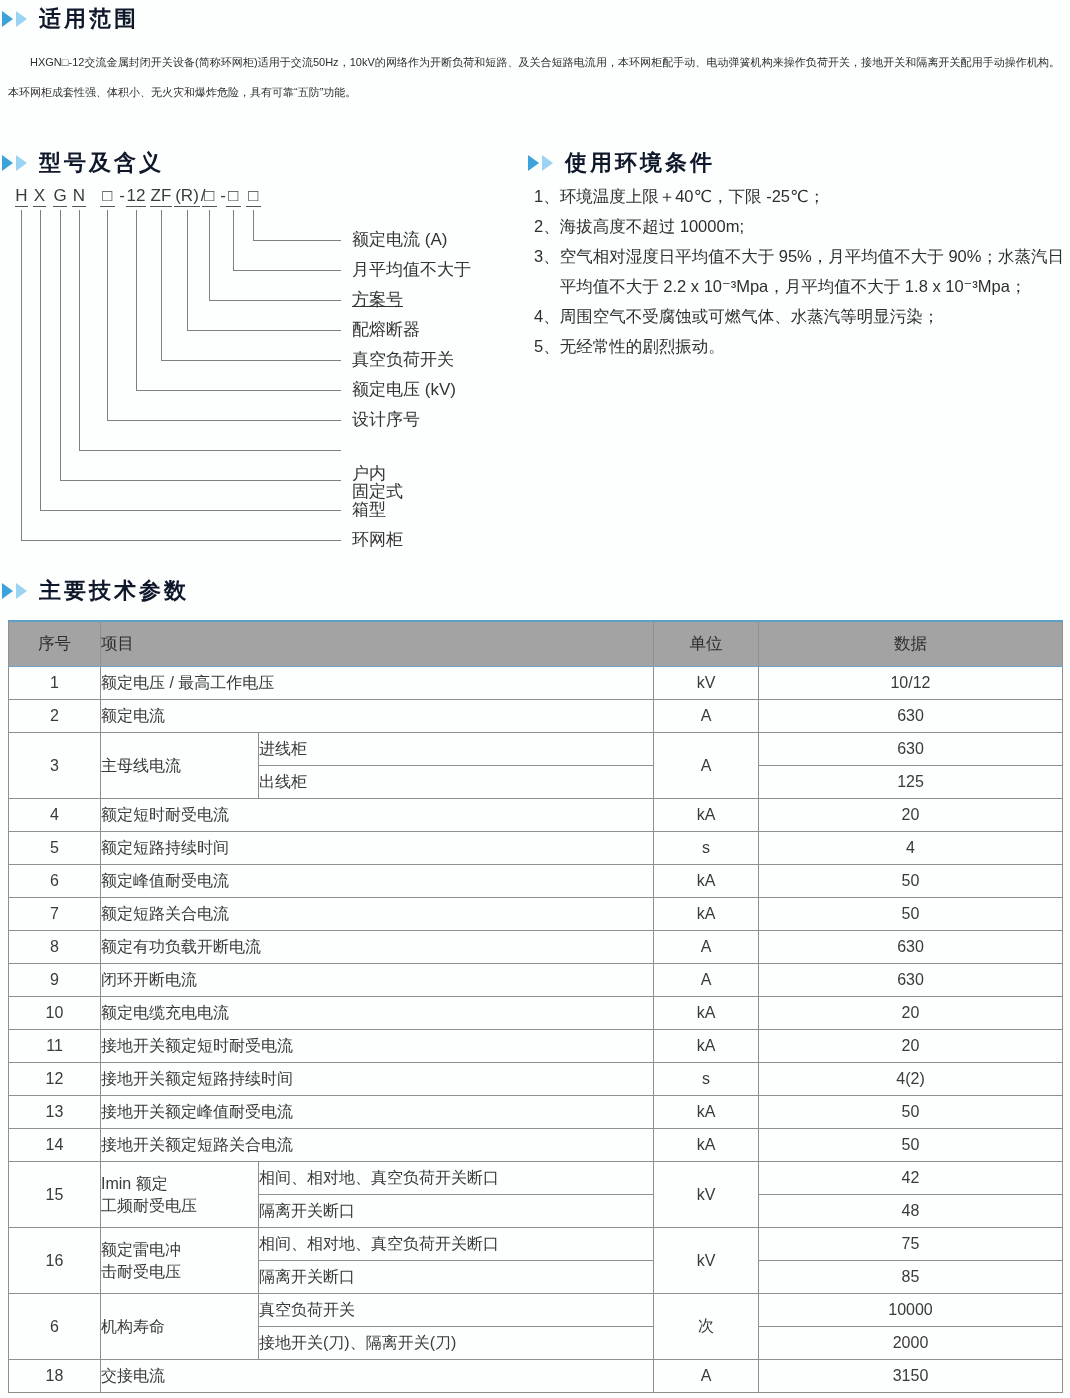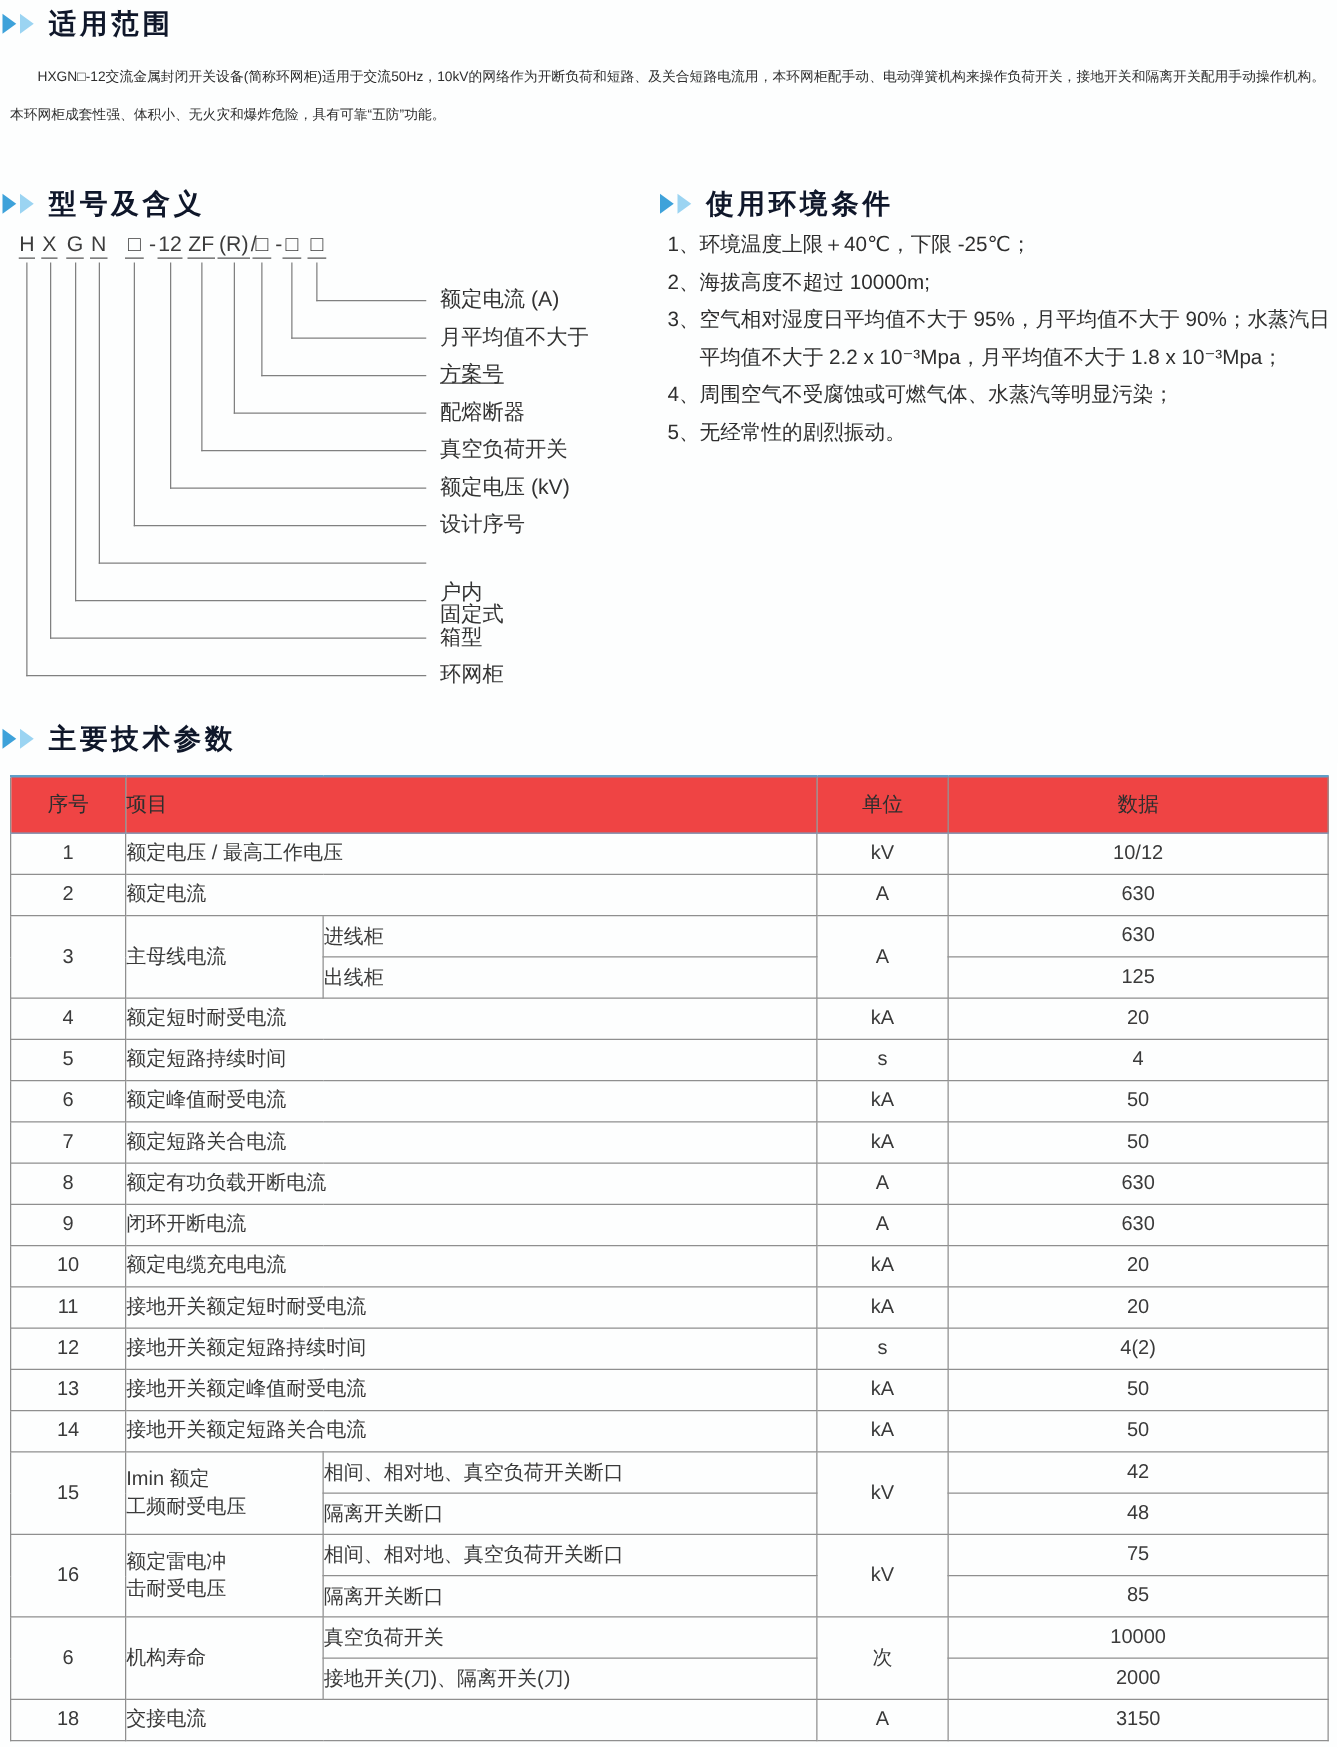--- a/index.html
+++ b/index.html
@@ -31,21 +31,21 @@
   .env-num { flex:0 0 auto; white-space:nowrap; }
   .env-text { flex:1; }
   
   table.params {
     position:absolute; left:8px; top:620px; width:1054px;
     border-collapse:collapse; table-layout:fixed;
     font-size:16px; color:#3a3a3a;
   }
   table.params th, table.params td { border:1px solid #8f8f8f; padding:0; }
   table.params thead th {
-    background:#ef4444; height:44px; font-weight:normal; font-size:16.5px; color:#2e2e2e;
+    background:#a3a3a3; height:44px; font-weight:normal; font-size:16.5px; color:#2e2e2e;
     border-top:2px solid #5e9fc9; border-bottom:1.5px solid #6fa3c6;
   }
   th.c-no, td.c-no { text-align:center; }
   th.c-item { text-align:left; padding-left:20px; }
   td.c-item { text-align:left; padding-left:20px; white-space:pre-line; line-height:22px; }
   td.c-sub { text-align:left; padding-left:24px; }
   th.c-unit, td.c-unit, th.c-val, td.c-val { text-align:center; }
   tr.r { height:33px; }
 </style>
 </head>

